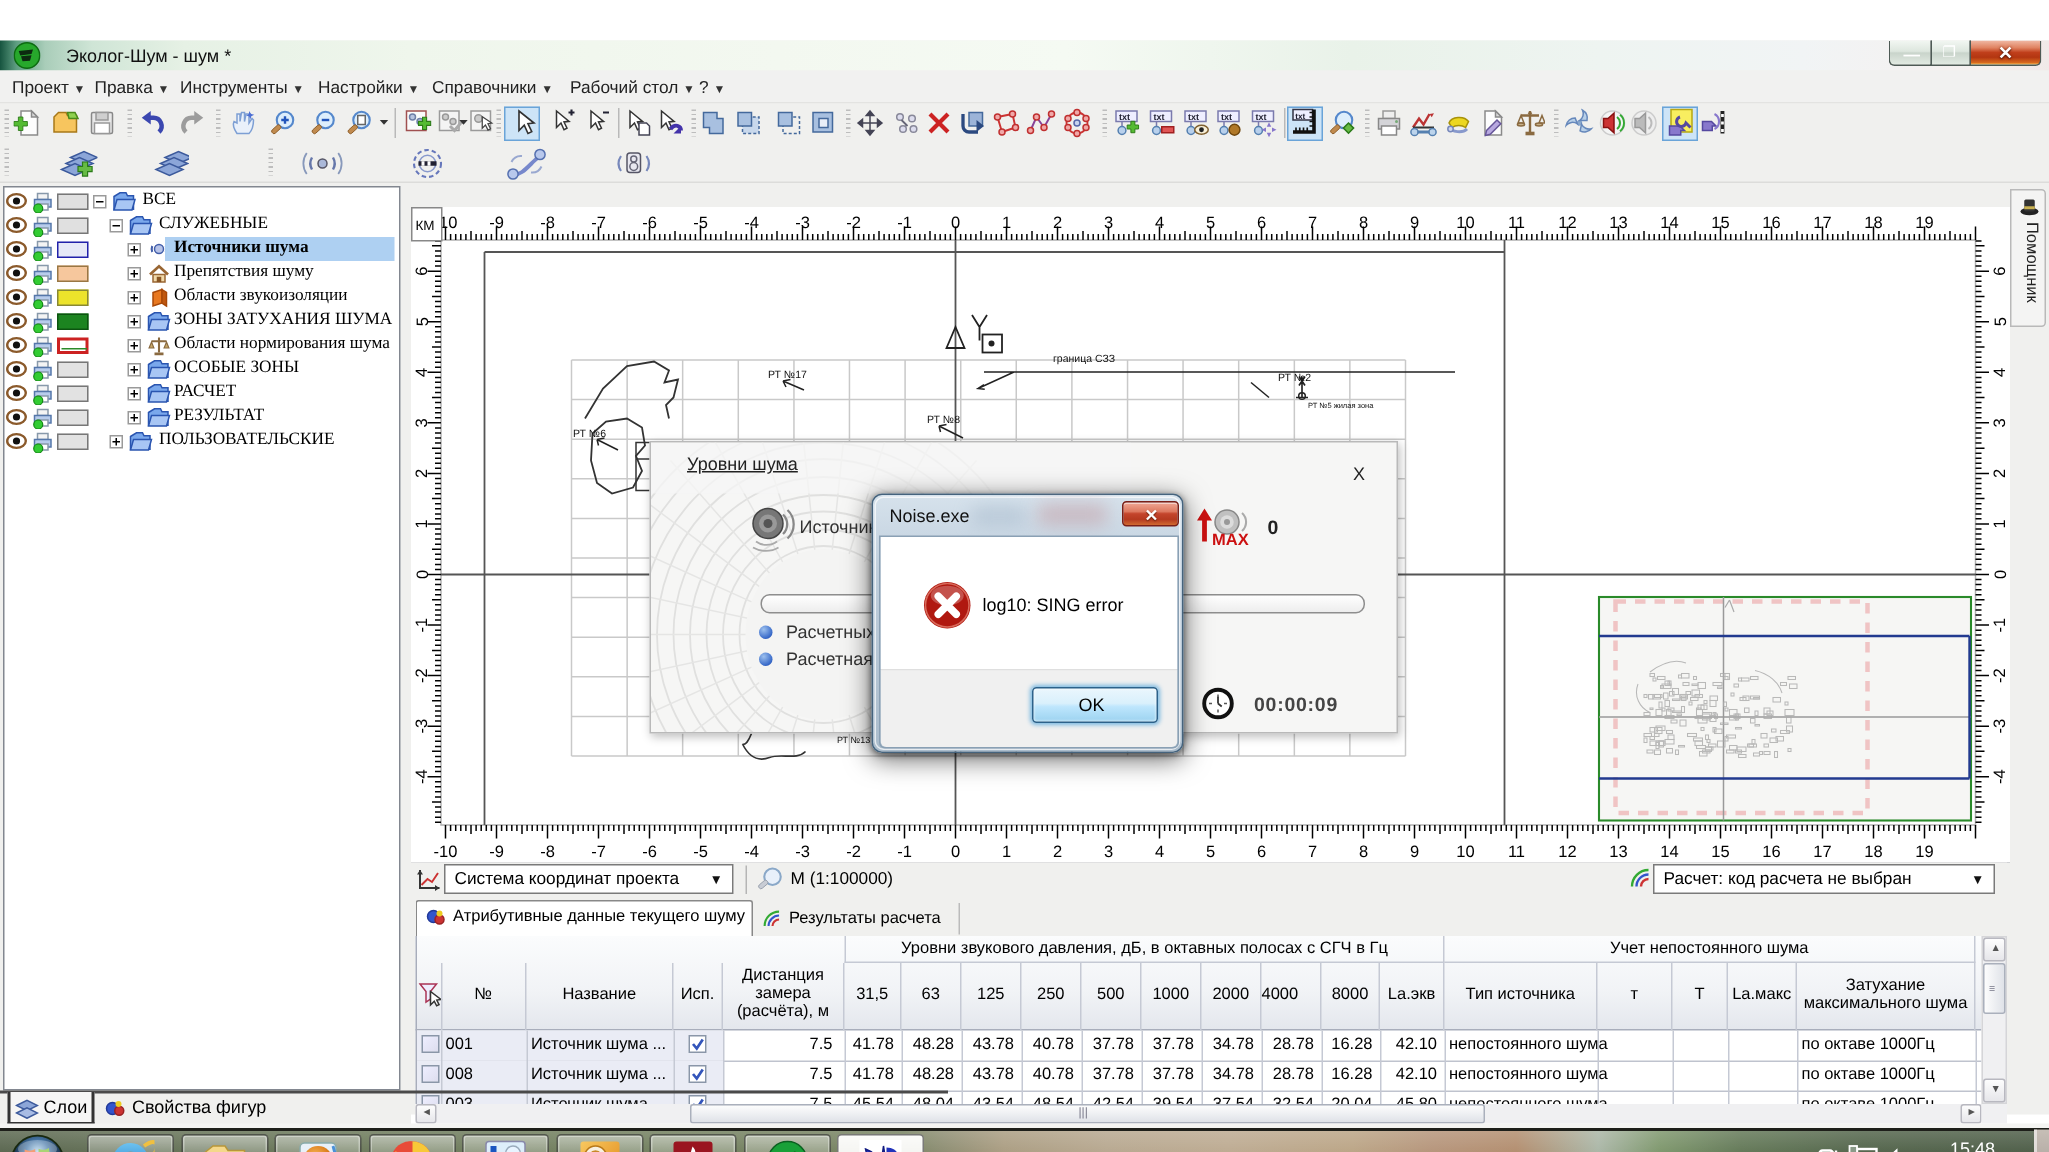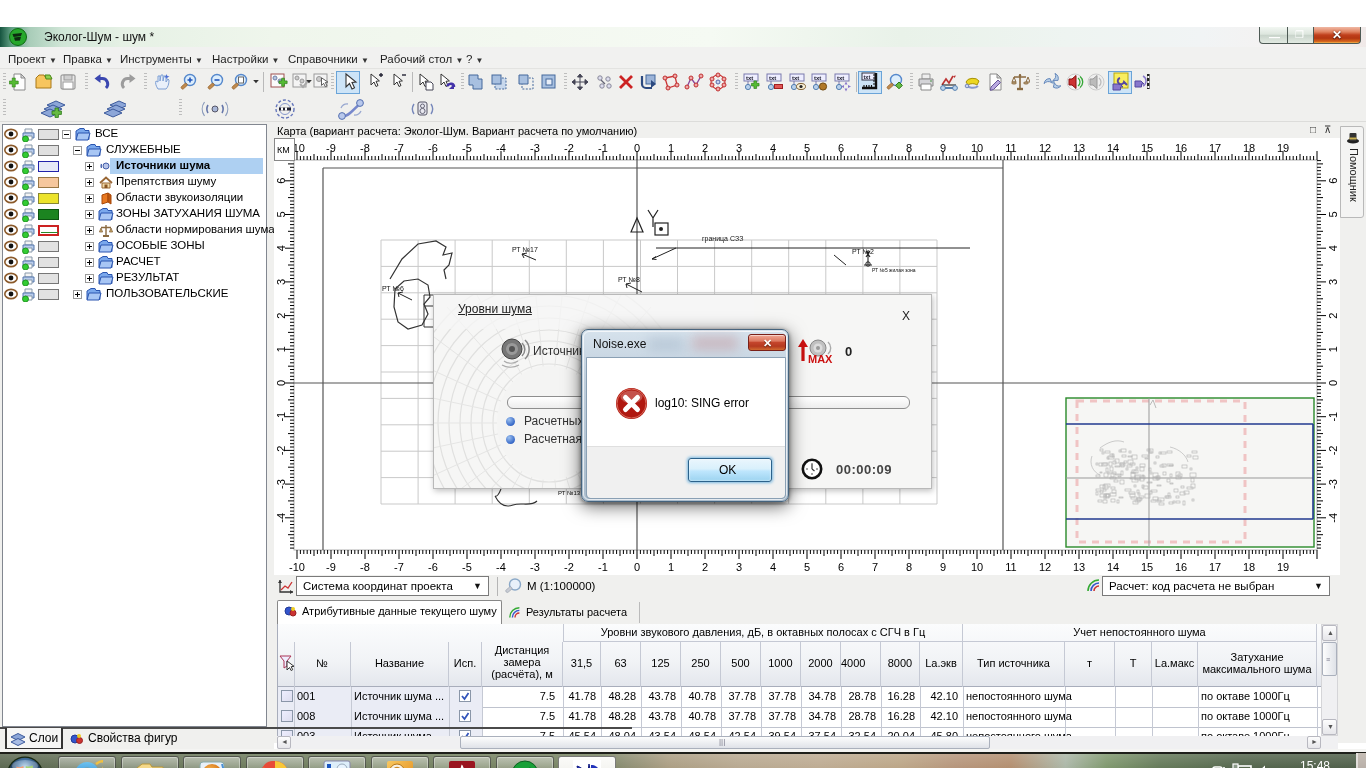--- a/index.html
+++ b/index.html
@@ -25,21 +25,21 @@
 .mcar { font-size:8px; color:#333; }
 
 #tb1 { left:0; top:42px; width:1366px; height:26px; background:#f0f0ee; }
 #tb2 { left:0; top:68px; width:1366px; height:27px; background:#f0f0ee; border-bottom:1px solid #dcdcda;}
 .grip { position:absolute; top:4px; width:3px; height:18px;
   background-image:repeating-linear-gradient(180deg,#bdbdbd 0 1px,transparent 1px 3px); }
 .tsep { position:absolute; top:3px; width:1px; height:20px; background:#b9b9b9; }
 .hlbox { position:absolute; border:1px solid #6aa4d8; background:#cde4f7; }
 
 #treepanel { left:2px; top:97px; width:265px; height:603px; background:#fff; border:1px solid #828790; }
-.trow { position:absolute; left:0; width:263px; height:16px; font-size:11.5px; color:#000; }
+.trow { position:absolute; left:0; width:263px; height:16px; font-size:11.5px; color:#000;font-family:Liberation Serif, serif; }
 .sw { position:absolute; top:3px; left:36px; width:21px; height:11px; border:1px solid #666; }
 .pm { position:absolute; top:4px; width:9px; height:9px; border:1px solid #9a9a9a; background:#fff; }
 .pm i { position:absolute; left:1px; top:3px; width:5px; height:1px; background:#000; }
 .pm b { position:absolute; left:3px; top:1px; width:1px; height:5px; background:#000; }
 .tlabel { position:absolute; top:1px; white-space:nowrap; }
 
 #maptitle { left:272px; top:97px; width:1066px; height:14px; background:#f0f0ee; font-size:11px; color:#000; }
 #mapbox { left:274px; top:111px; width:1066px; height:437px; background:#fff; border:1px solid #898c95; }
 
 #staterow { left:272px; top:548px; width:1066px; height:24px; background:#f0f0ee; }
@@ -640,25 +640,20 @@
           <b></b>
         </span>
         <svg style="position:absolute;left:84px;top:1px" width="16" height="14" viewBox="0 0 16 14">
           <path d="M1 4 l4 -2.5 h4 l1 2 h4 v9 h-13 z" fill="#7aa8ec" stroke="#2a55b0"></path>
           <path d="M3 6 h12 l-2 7 h-12 z" fill="#a8c6f4" stroke="#2a55b0"></path>
         </svg>
         <span class="tlabel" style="left:104px">ПОЛЬЗОВАТЕЛЬСКИЕ</span>
       </div>
     </div>
 
-  <div id="maptitle" class="abs">
-      <span style="position:absolute;left:5px;top:1px">Карта (вариант расчета: Эколог-Шум. Вариант расчета по умолчанию)</span>
-    <span style="position:absolute;left:1038px;top:0px;font-size:10px;color:#333">□</span>
-    <span style="position:absolute;left:1052px;top:0px;font-size:10px;color:#333">⊼</span>
-  </div>
   <div id="mapbox" class="abs"></div>
   <div id="MAP">
       <svg class="abs" style="left:274px;top:111px" width="1066" height="437" viewBox="0 0 1066 437">
         <rect x="0" y="0" width="1066" height="437" fill="#fff"></rect>
         <rect x="20" y="22" width="1023" height="390" fill="#fff" stroke="#b0b0b0" stroke-width="1"></rect>
         <path d="M107.0 102 V366 M144.1 102 V366 M181.1 102 V366 M218.2 102 V366 M255.3 102 V366 M292.3 102 V366 M329.4 102 V366 M366.5 102 V366 M403.5 102 V366 M440.6 102 V366 M477.7 102 V366 M514.7 102 V366 M551.8 102 V366 M588.9 102 V366 M625.9 102 V366 M663.0 102 V366 M107 102.0 H663 M107 128.4 H663 M107 154.8 H663 M107 181.2 H663 M107 207.6 H663 M107 234.0 H663 M107 260.4 H663 M107 286.8 H663 M107 313.2 H663 M107 339.6 H663 M107 366.0 H663" stroke="#c9c9c9" stroke-width="1" fill="none"></path>
         <path d="M363 22 V412 M20 245 H1043 M49 30 V412 M729 22 V412 M49 30 H729" stroke="#555" stroke-width="1.2" fill="none"></path>
         <path d="M116 141 L128 121 L144 106 L162 103 L172 109 L169 117 L178 115 L175 127 L170 132 L172 141" fill="none" stroke="#333" stroke-width="1.2"></path>
         <path d="M121 151 L130 143 L144 141 L154 147 L156 159 L150 166 L154 176 L148 187 L134 191 L124 184 L120 169 Z" fill="none" stroke="#333" stroke-width="1.2"></path>
         <path d="M150 157 L170 157 L170 189 L150 189 Z M150 168 L170 168" fill="none" stroke="#333" stroke-width="1"></path>

